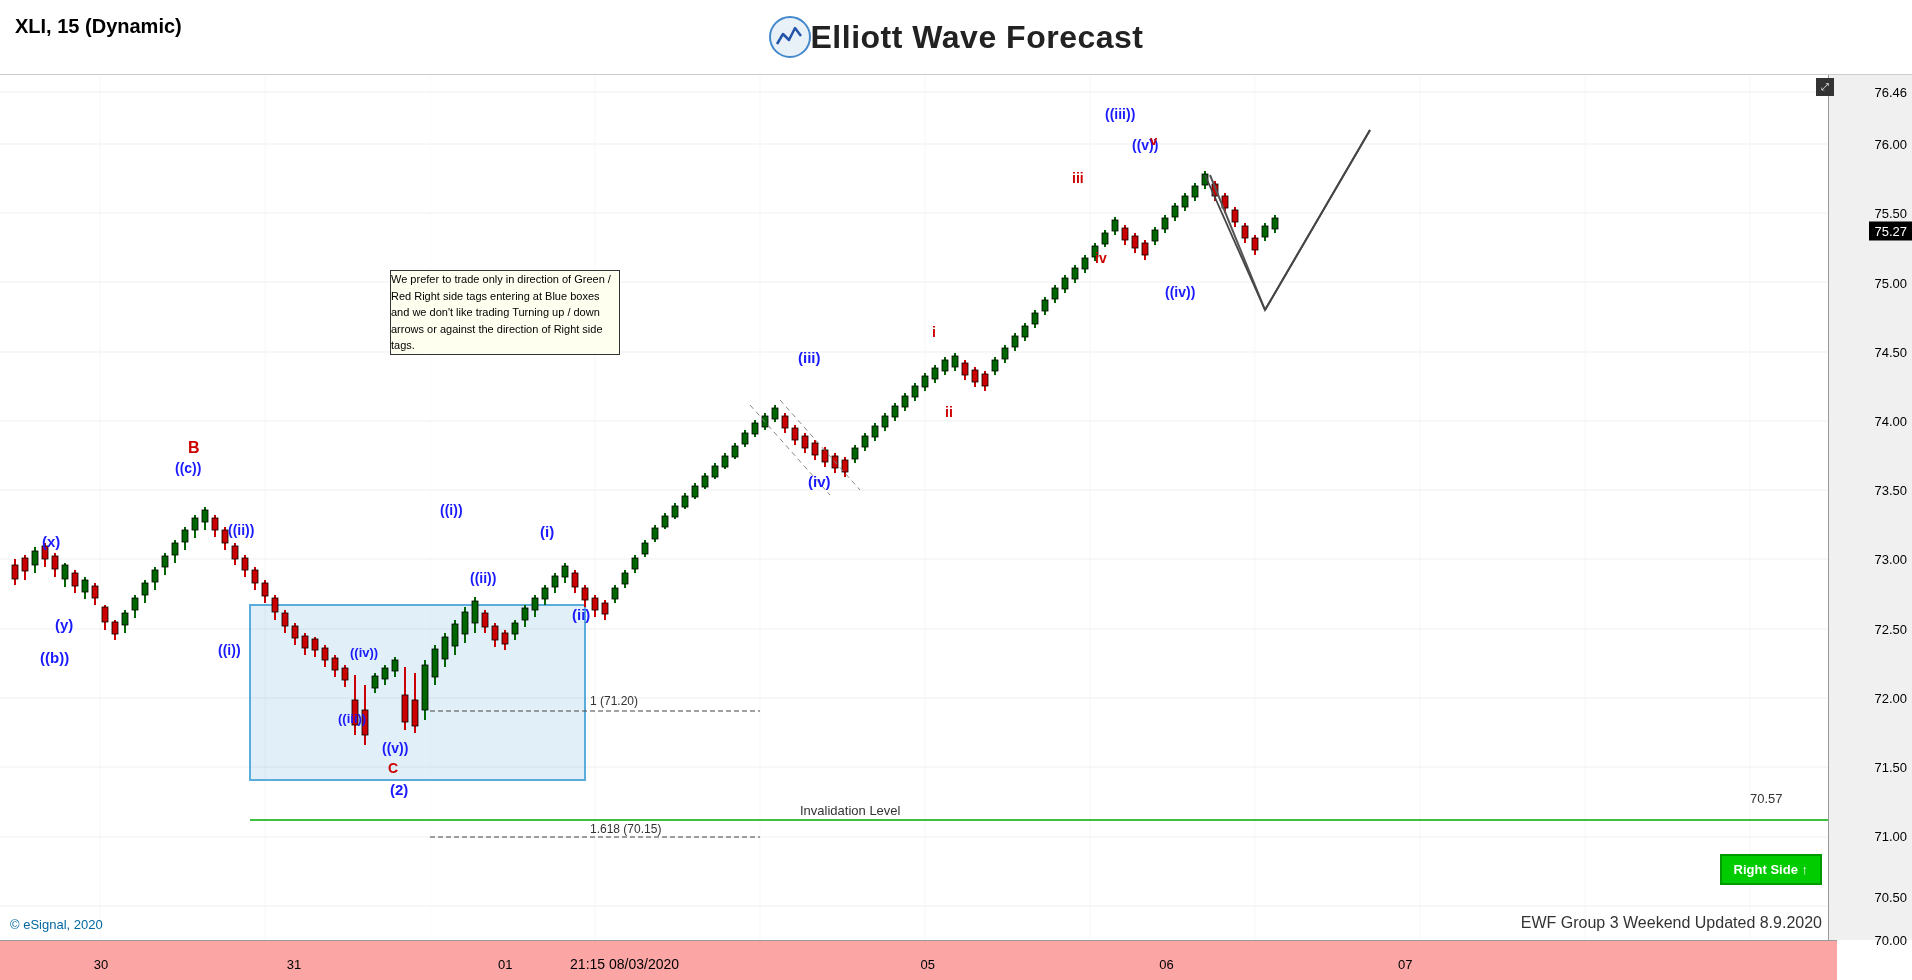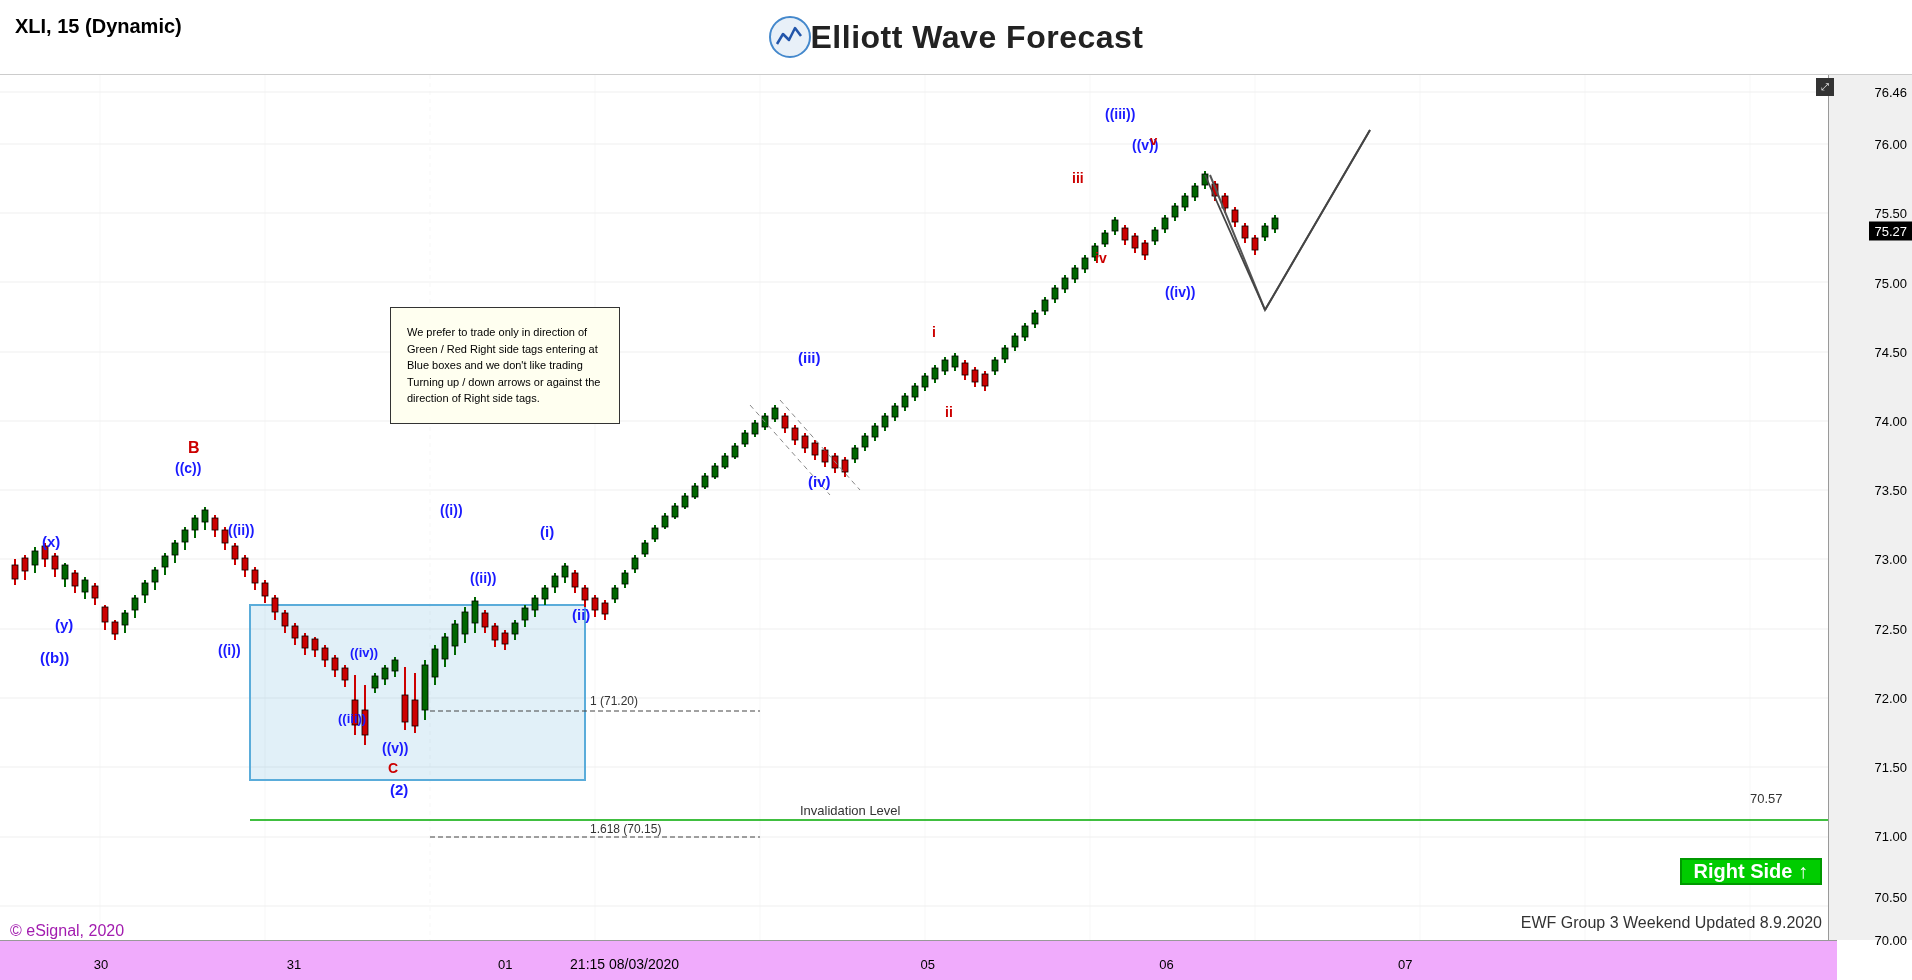--- a/index.html
+++ b/index.html
@@ -84,21 +84,21 @@
     }
 
     
     #date-axis {
       position: absolute;
       left: 0;
       right: 75px;
       bottom: 0;
       height: 40px;
       border-top: 1px solid #999;
-      background: #f0abfc;
+      background: #fca5a5;
     }
 
     .date-label {
       position: absolute;
       bottom: 8px;
       font-size: 13px;
       color: #000;
       transform: translateX(-50%);
     }
 
@@ -119,55 +119,54 @@
     }
 
     
     #info-box {
       position: absolute;
       top: 270px;
       left: 390px;
       width: 230px;
       background: #fffff0;
       border: 1px solid #333;
-      padding: 16px;
+      padding: 0;
       font-size: 11px;
       color: #000;
       line-height: 1.5;
-      margin-top: 37px;
     }
 
     
     #right-side-btn {
       position: absolute;
       background: #00cc00;
       color: #fff;
-      font-size: 20px;
+      font-size: 13px;
       font-weight: bold;
       border: 2px solid #009900;
-      padding: 0 12px;
+      padding: 6px 12px;
       cursor: pointer;
     }
 
     
     #bottom-info {
       position: absolute;
       bottom: 48px;
       right: 90px;
       font-size: 16px;
       color: #333;
       text-align: right;
     }
 
     #bottom-left-info {
       position: absolute;
-      bottom: 40px;
+      bottom: 48px;
       left: 10px;
-      font-size: 16px;
-      color: #a21caf;
+      font-size: 13px;
+      color: #0369a1;
     }
 
     
     #expand-icon {
       position: absolute;
       top: 78px;
       right: 78px;
       width: 18px;
       height: 18px;
       background: #333;

